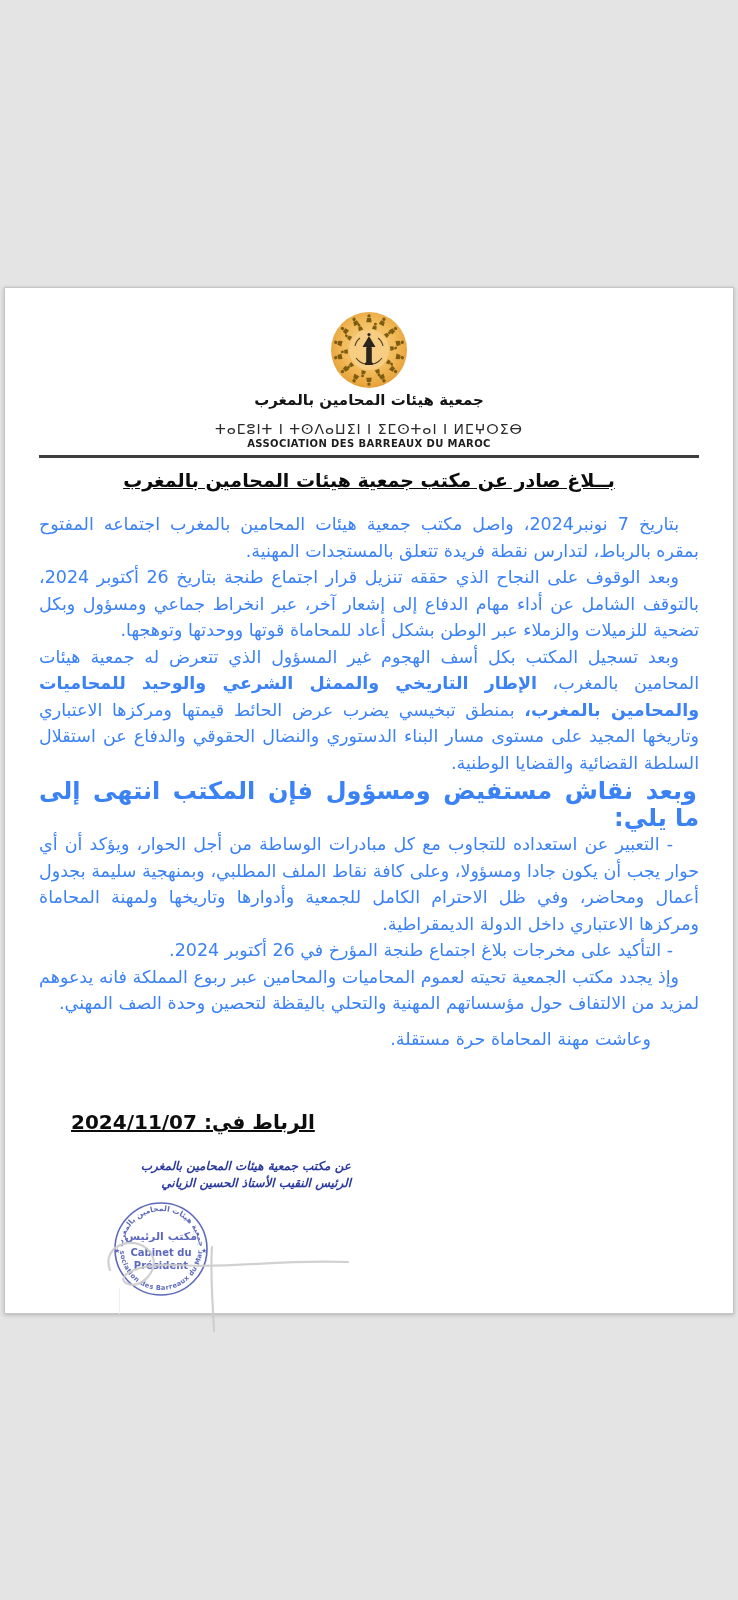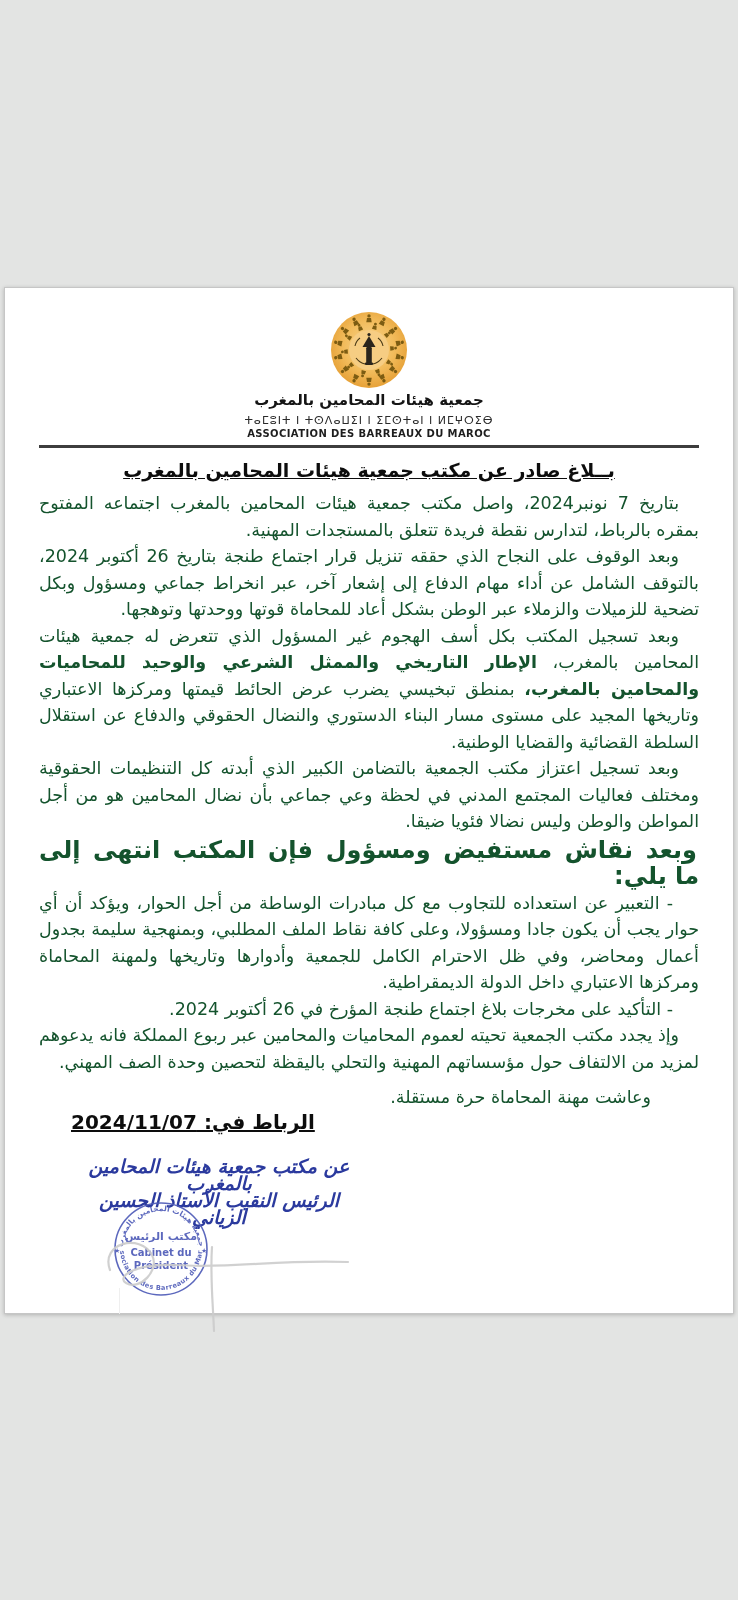--- a/index.html
+++ b/index.html
@@ -4,38 +4,38 @@
 <style>
   html,body{margin:0;padding:0;background:#e3e4e3;}
   .screen{position:relative;width:738px;height:1364px;background:#e3e4e3;overflow:hidden;
           font-family:"DejaVu Sans",sans-serif;}
   .page{position:absolute;left:4px;top:287px;width:730px;height:1027px;background:#ffffff;
         border:1px solid #c6c6c6;box-shadow:0 1px 4px rgba(0,0,0,.22);box-sizing:border-box;
         padding:22px 34px 0 34px;}
   .letterhead{text-align:center;line-height:1;}
   .logo{display:block;margin:0 auto;}
   .lh-ar{font-size:15px;font-weight:bold;color:#151515;margin-top:3px;direction:rtl;}
-  .lh-tif{font-size:11px;color:#2a2a2a;margin-top:7px;letter-spacing:1px;}
+  .lh-tif{font-size:14px;color:#2a2a2a;margin-top:14px;letter-spacing:1px;}
   .lh-fr{font-size:10px;font-weight:bold;color:#1d1d1d;margin-top:3px;letter-spacing:.4px;}
   .rule{height:3px;background:#3d3d3d;margin-top:6px;}
   .title{direction:rtl;text-align:center;font-size:19px;font-weight:bold;
          text-decoration:underline;color:#0d0d0d;margin-top:11px;}
   .doc-body{direction:rtl;text-align:justify;font-size:17.5px;line-height:26.5px;
-            color:#14532d;margin-top:9px;}
+            color:#3b82f6;margin-top:20px;}
   .doc-body p{margin:0;}
   .indent{text-indent:20px;}
   .bullet{text-indent:26px;}
   .section-head{font-weight:bold;font-size:24px;text-indent:2px;
                 margin-top:2px !important;}
   .slogan{text-align:center;padding-left:0;padding-right:48px;text-indent:0;margin-top:9px !important;
           text-align-last:right;}
   .date-line{position:absolute;left:66px;top:822px;direction:rtl;font-size:20px;font-weight:bold;
              text-decoration:underline;color:#0d0d0d;}
-  .signature{position:absolute;left:82px;top:870px;width:264px;text-align:center;direction:rtl;
-             color:#2b3a9e;font-weight:bold;font-style:italic;font-size:19px;line-height:17px;}
+  .signature{position:absolute;left:82px;top:870px;width:264px;text-align:right;direction:rtl;
+             color:#2b3a9e;font-weight:bold;font-style:italic;font-size:12px;line-height:17px;}
   .stamp{position:absolute;left:100px;top:905px;opacity:.92;}
   .scribble{position:absolute;left:75px;top:937px;}
   .fold-line{position:absolute;left:114px;top:1000px;width:1px;height:26px;background:#efefef;}
 </style>
 </head>
 <body>
 
 <div class="screen">
   <div class="page">
 
@@ -101,21 +101,20 @@
     </div>
 
     <div class="rule"></div>
 
     <div class="title">بــلاغ صادر عن مكتب جمعية هيئات المحامين بالمغرب</div>
 
     <div class="doc-body">
       <p class="para indent">بتاريخ 7 نونبر2024، واصل مكتب جمعية هيئات المحامين بالمغرب اجتماعه المفتوح بمقره بالرباط، لتدارس نقطة فريدة تتعلق بالمستجدات المهنية.</p>
       <p class="para indent">وبعد الوقوف على النجاح الذي حققه تنزيل قرار اجتماع طنجة بتاريخ 26 أكتوبر 2024، بالتوقف الشامل عن أداء مهام الدفاع إلى إشعار آخر، عبر انخراط جماعي ومسؤول وبكل تضحية للزميلات والزملاء عبر الوطن بشكل أعاد للمحاماة قوتها ووحدتها وتوهجها.</p>
       <p class="para indent"><span>وبعد تسجيل المكتب بكل أسف الهجوم غير المسؤول الذي تتعرض له جمعية هيئات المحامين بالمغرب، </span><b>الإطار التاريخي والممثل الشرعي والوحيد للمحاميات والمحامين بالمغرب،</b><span> بمنطق تبخيسي يضرب عرض الحائط قيمتها ومركزها الاعتباري وتاريخها المجيد على مستوى مسار البناء الدستوري والنضال الحقوقي والدفاع عن استقلال السلطة القضائية والقضايا الوطنية.</span></p>
-      <p class="para indent">وبعد تسجيل اعتزاز مكتب الجمعية بالتضامن الكبير الذي أبدته كل التنظيمات الحقوقية ومختلف فعاليات المجتمع المدني في لحظة وعي جماعي بأن نضال المحامين هو من أجل المواطن والوطن وليس نضالا فئويا ضيقا.</p>
       <p class="para section-head">وبعد نقاش مستفيض ومسؤول فإن المكتب انتهى إلى ما يلي:</p>
       <p class="para bullet">- التعبير عن استعداده للتجاوب مع كل مبادرات الوساطة من أجل الحوار، ويؤكد أن أي حوار يجب أن يكون جادا ومسؤولا، وعلى كافة نقاط الملف المطلبي، وبمنهجية سليمة بجدول أعمال ومحاضر، وفي ظل الاحترام الكامل للجمعية وأدوارها وتاريخها ولمهنة المحاماة ومركزها الاعتباري داخل الدولة الديمقراطية.</p>
       <p class="para bullet">- التأكيد على مخرجات بلاغ اجتماع طنجة المؤرخ في 26 أكتوبر 2024.</p>
       <p class="para indent">وإذ يجدد مكتب الجمعية تحيته لعموم المحاميات والمحامين عبر ربوع المملكة فانه يدعوهم لمزيد من الالتفاف حول مؤسساتهم المهنية والتحلي باليقظة لتحصين وحدة الصف المهني.</p>
       <p class="para slogan">وعاشت مهنة المحاماة حرة مستقلة.</p>
     </div>
 
     <div class="date-line">الرباط في: 2024/11/07</div>
 
     <div class="signature">

